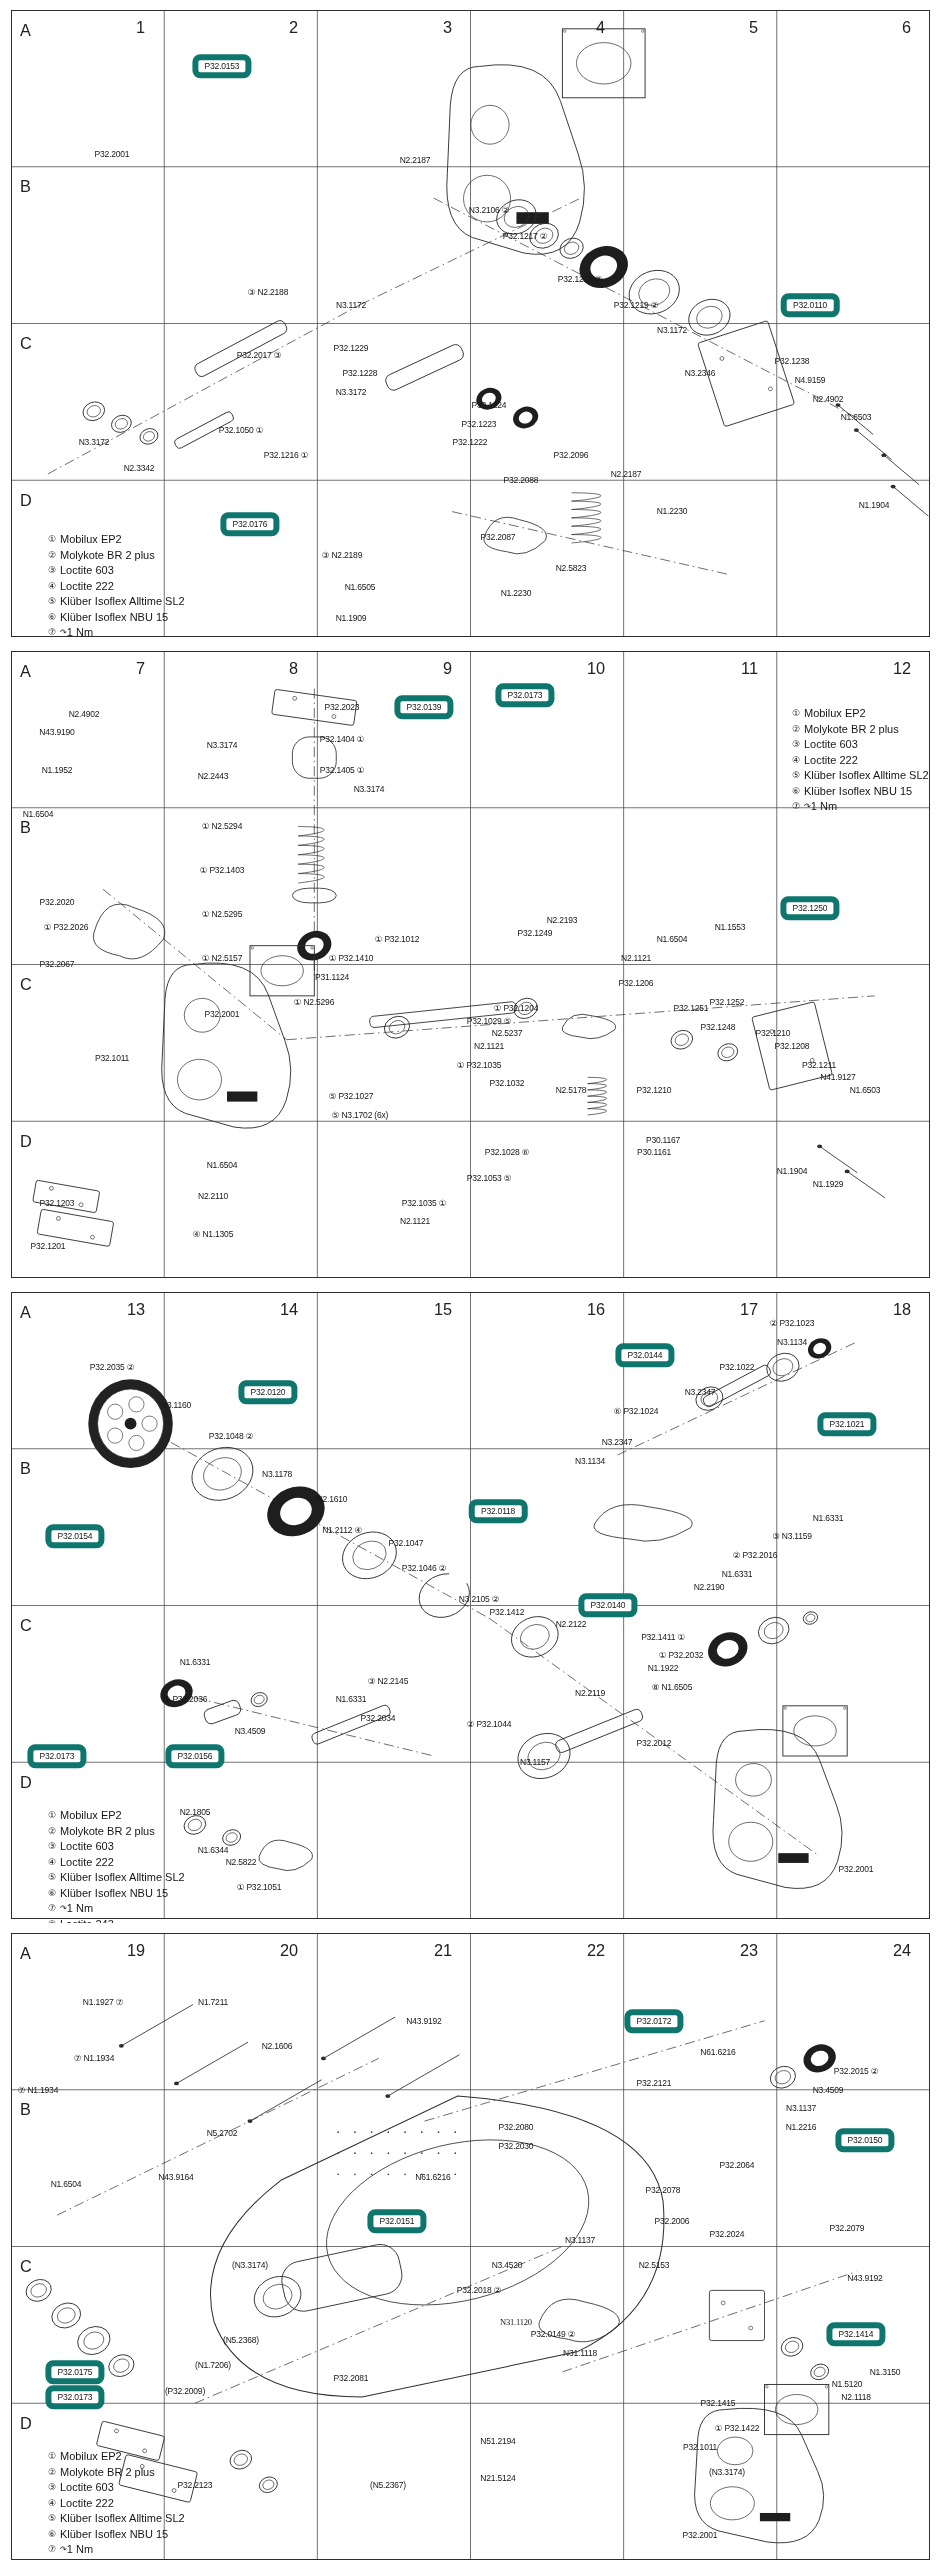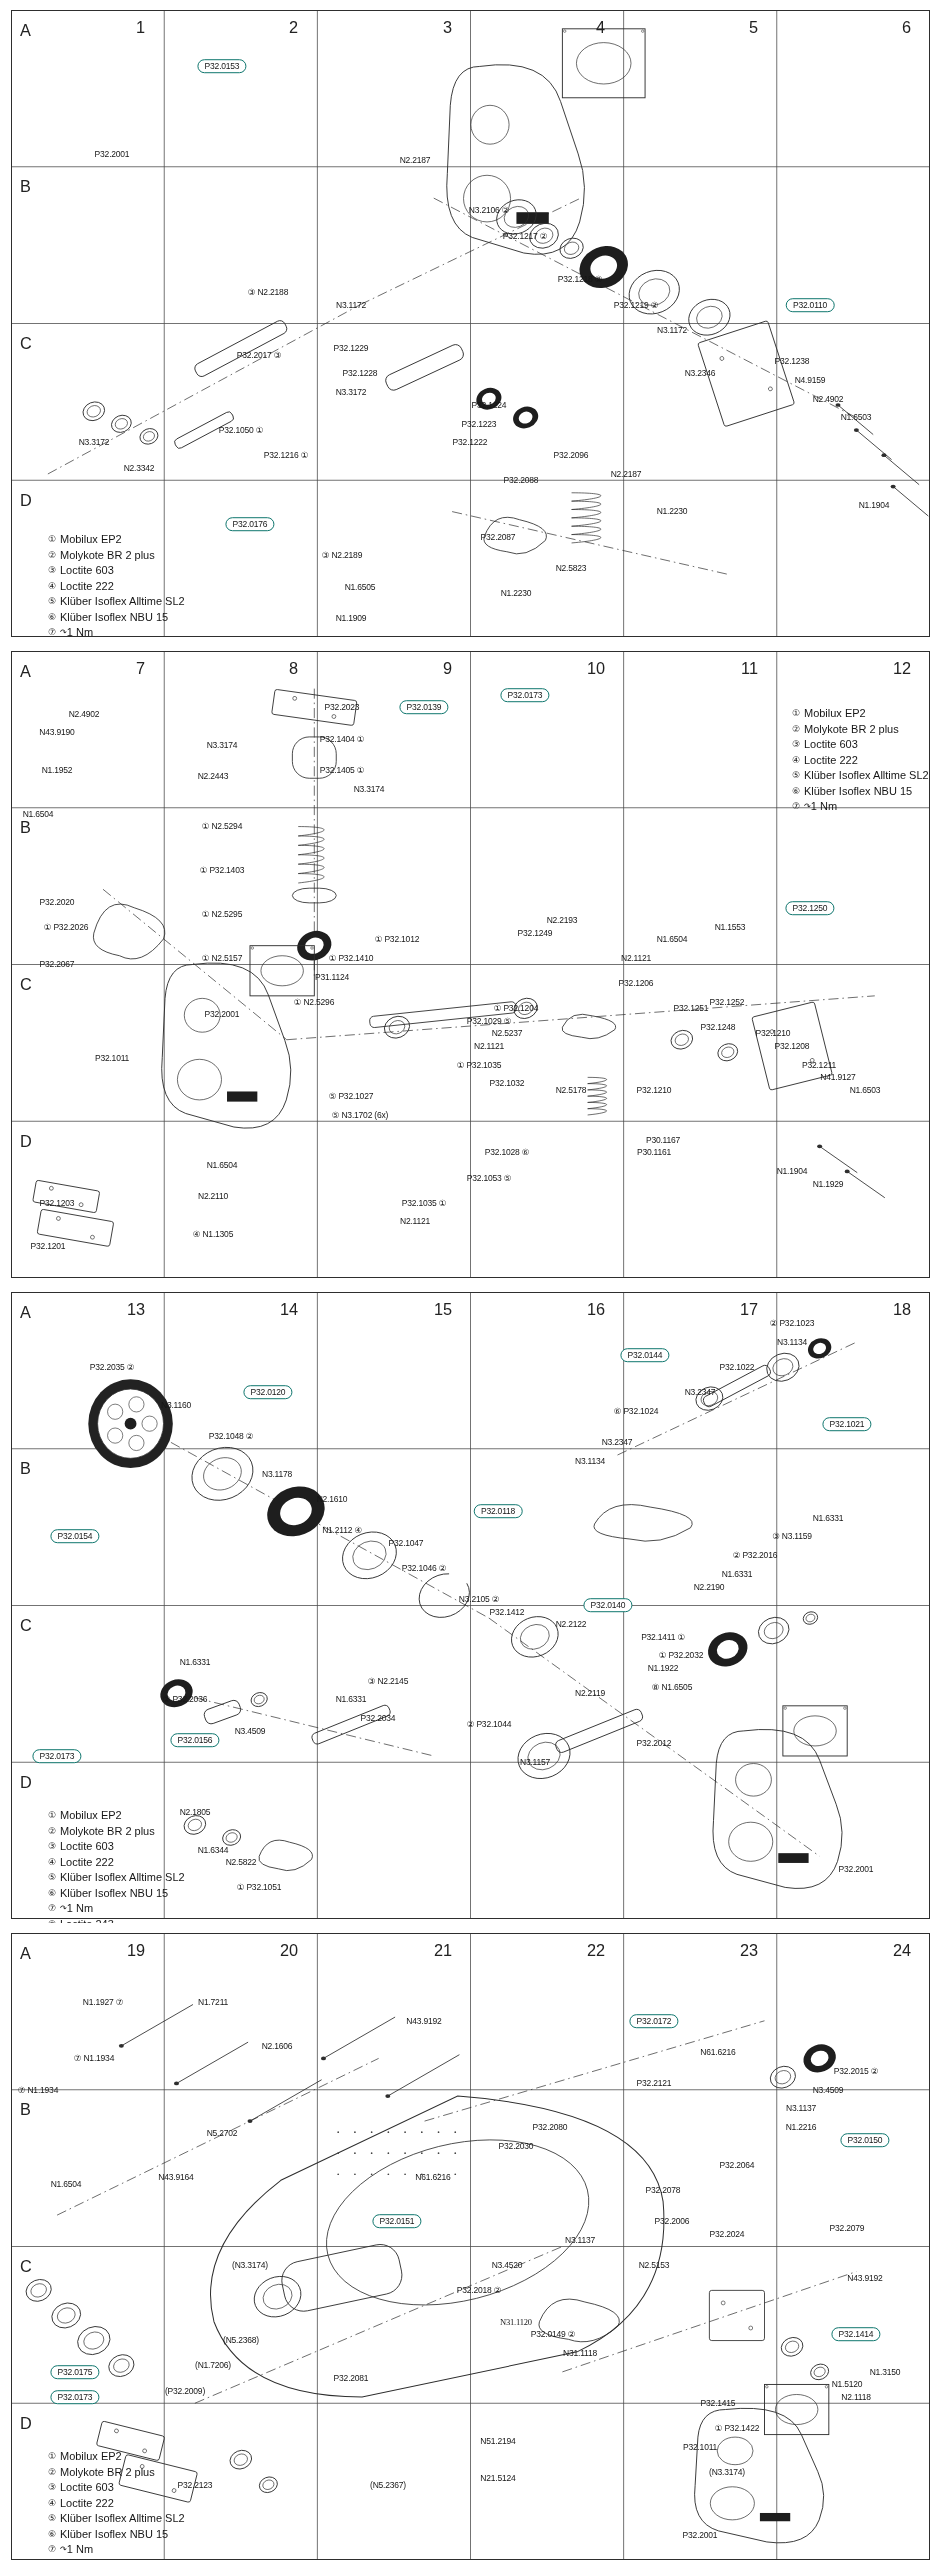--- a/index.html
+++ b/index.html
@@ -3,21 +3,21 @@
 <meta charset="utf-8">
 <style>
   html,body{margin:0;padding:0;background:#ffffff;}
   body{width:939px;height:2576px;position:relative;font-family:"Liberation Sans",sans-serif;-webkit-font-smoothing:antialiased;}
   .diagram-panel{position:absolute;left:0;width:939px;height:635px;background:#fff;overflow:hidden;}
   .panel-frame{position:absolute;left:11px;top:3.9px;width:919px;height:627px;border:1.9px solid #2e2e2e;box-sizing:border-box;}
   .art-svg{position:absolute;left:11px;top:3.9px;width:919px;height:627px;}
   .row-label{position:absolute;font-size:16.3px;color:#222;font-weight:400;}
   .col-label{position:absolute;font-size:16.3px;color:#222;text-align:right;width:31px;}
   .callout{position:absolute;font-size:8.5px;color:#161616;white-space:nowrap;transform:translate(-50%,-50%);letter-spacing:-0.2px;}
-  .callout.oval{border:1px solid #0f766e;border-radius:7.8px;padding:0.8px 6.2px;background:#fff;font-size:8.5px;}
+  .callout.oval{border:6px solid #0f766e;border-radius:7.8px;padding:0.8px 6.2px;background:#fff;font-size:8.5px;}
   .legend{position:absolute;font-size:8.1px;color:#161616;}
   .legend-item{display:flex;align-items:center;margin-bottom:3.5px;white-space:nowrap;}
   .legend-num{font-size:9px;margin-right:3.9px;}
   .legend-text{font-size:11px;}
 </style>
 </head>
 <body>
 
 <div id="panels">
     <div class="diagram-panel" style="top: 6.2px;">
@@ -501,21 +501,21 @@
       <div class="callout" style="left: 792px; top: 248px;">③ N3.1159</div>
       <div class="callout" style="left: 755px; top: 267px;">② P32.2016</div>
       <div class="callout" style="left: 737px; top: 286px;">N1.6331</div>
       <div class="callout" style="left: 709px; top: 299px;">N2.2190</div>
       <div class="callout" style="left: 479px; top: 311px;">N3.2105 ②</div>
       <div class="callout oval" style="left: 608px; top: 317px;">P32.0140</div>
       <div class="callout" style="left: 195px; top: 374px;">N1.6331</div>
       <div class="callout" style="left: 185px; top: 411px;">② P32.2036</div>
       <div class="callout" style="left: 250px; top: 443px;">N3.4509</div>
       <div class="callout oval" style="left: 57px; top: 468px;">P32.0173</div>
-      <div class="callout oval" style="left: 195px; top: 452px; text-align: right;">P32.0156</div>
+      <div class="callout oval" style="left: 195px; top: 468px; text-align: right;">P32.0156</div>
       <div class="callout" style="left: 388px; top: 393px;">③ N2.2145</div>
       <div class="callout" style="left: 351px; top: 411px;">N1.6331</div>
       <div class="callout" style="left: 378px; top: 430px;">P32.2034</div>
       <div class="callout" style="left: 195px; top: 524px;">N2.1805</div>
       <div class="callout" style="left: 213px; top: 562px;">N1.6344</div>
       <div class="callout" style="left: 241px; top: 574px;">N2.5822</div>
       <div class="callout" style="left: 259px; top: 599px;">① P32.1051</div>
       <div class="callout" style="left: 507px; top: 324px;">P32.1412</div>
       <div class="callout" style="left: 571px; top: 336px;">N2.2122</div>
       <div class="callout" style="left: 663px; top: 349px;">P32.1411 ①</div>
@@ -706,21 +706,21 @@
       <div class="callout" style="left: 433px; top: 248px;">N61.6216</div>
       <div class="callout oval" style="left: 397px; top: 292px;">P32.0151</div>
       <div class="callout oval" style="left: 654px; top: 92px;">P32.0172</div>
       <div class="callout" style="left: 718px; top: 123px;">N61.6216</div>
       <div class="callout" style="left: 654px; top: 154px;">P32.2121</div>
       <div class="callout" style="left: 856px; top: 142px;">P32.2015 ②</div>
       <div class="callout" style="left: 828px; top: 161px;">N3.4509</div>
       <div class="callout" style="left: 801px; top: 179px;">N3.1137</div>
       <div class="callout" style="left: 801px; top: 198px;">N1.2216</div>
       <div class="callout oval" style="left: 865px; top: 211px;">P32.0150</div>
-      <div class="callout" style="left: 516px; top: 198px; margin-left: 34px;">P32.2080</div>
+      <div class="callout" style="left: 516px; top: 198px;">P32.2080</div>
       <div class="callout" style="left: 516px; top: 217px;">P32.2030</div>
       <div class="callout" style="left: 737px; top: 236px;">P32.2064</div>
       <div class="callout" style="left: 663px; top: 261px;">P32.2078</div>
       <div class="callout" style="left: 672px; top: 292px;">P32.2006</div>
       <div class="callout" style="left: 727px; top: 305px;">P32.2024</div>
       <div class="callout" style="left: 847px; top: 299px;">P32.2079</div>
       <div class="callout" style="left: 580px; top: 311px;">N3.1137</div>
       <div class="callout" style="left: 250px; top: 336px;">(N3.3174)</div>
       <div class="callout" style="left: 241px; top: 411px;">(N5.2368)</div>
       <div class="callout" style="left: 213px; top: 436px;">(N1.7206)</div>

